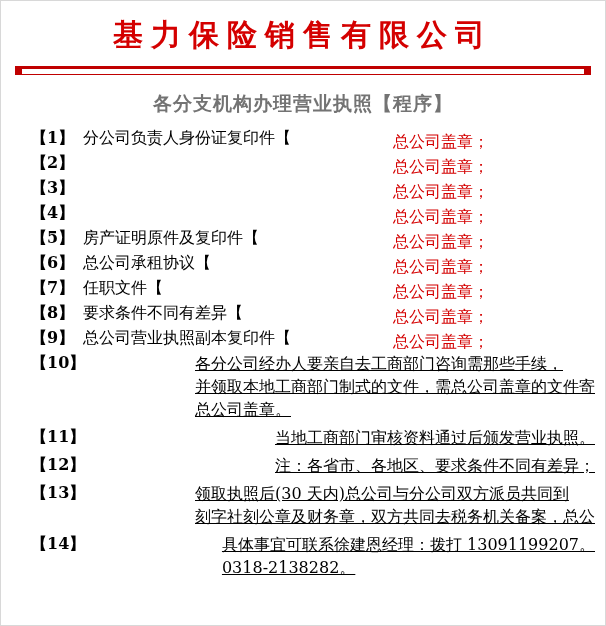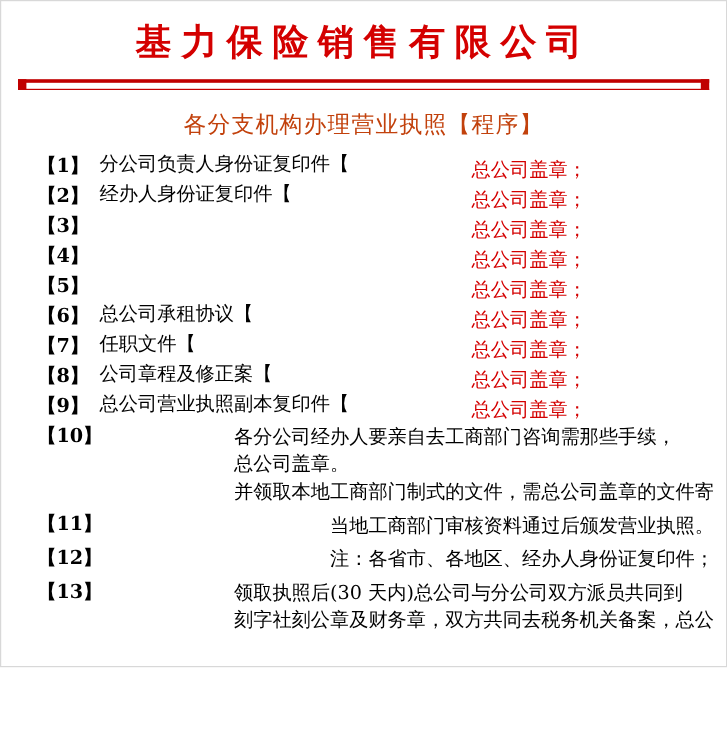--- a/index.html
+++ b/index.html
@@ -10,21 +10,21 @@
     width: 606px;
     height: 626px;
     background: #ffffff;
     font-family: "Liberation Serif", "DejaVu Serif", serif;
     color: #000000;
     overflow: hidden;
   }
   .page {
     position: relative;
     width: 606px;
-    height: 556px;
+    height: 626px;
     box-sizing: border-box;
     border: 1px solid #d8d8d8;
     background: #ffffff;
   }
   .company-title {
     text-align: center;
     color: #d40000;
     font-size: 30px;
     font-weight: bold;
     letter-spacing: 8px;
@@ -53,23 +53,23 @@
     top: 0;
     width: 7px;
     height: 9px;
     background: #c00000;
   }
   .divider .cap.left { left: 0; }
   .divider .cap.right { right: 0; }
 
   .doc-title {
     text-align: center;
-    color: #c2410c;
+    color: #737373;
     font-size: 19px;
-    font-weight: normal;
+    font-weight: bold;
     margin-top: 16px;
     margin-bottom: 10px;
     letter-spacing: 1px;
     font-family: "DejaVu Serif", "Liberation Serif", serif;
   }
 
   .items {
     margin: 0 10px 0 30px;
   }
   .item {
@@ -106,20 +106,21 @@
     white-space: nowrap;
     font-family: "DejaVu Serif", "Liberation Serif", serif;
   }
   .multiline {
     font-size: 16px;
     line-height: 23px;
     font-family: "DejaVu Serif", "Liberation Serif", serif;
   }
   .multiline div {
     white-space: nowrap;
+    text-decoration: underline;
   }
   .item.tall {
     margin-bottom: 5px;
     justify-content: space-between;
   }
 </style>
 </head>
 <body>
 
 <div class="page">
@@ -141,21 +142,20 @@
       <div class="num">【1】</div>
       <div class="item-body">
         <span class="text-main">分公司负责人身份证复印件【</span>
         <span class="seal">总公司盖章；</span>
       </div>
     </div>
 
     <div class="item">
       <div class="num">【2】</div>
       <div class="item-body">
-        <span class="text-main">经办人身份证复印件【</span>
         <span class="seal">总公司盖章；</span>
       </div>
     </div>
 
     <div class="item">
       <div class="num">【3】</div>
       <div class="item-body">
         <span class="seal">总公司盖章；</span>
       </div>
     </div>
@@ -163,20 +163,21 @@
     <div class="item">
       <div class="num">【4】</div>
       <div class="item-body">
         <span class="seal">总公司盖章；</span>
       </div>
     </div>
 
     <div class="item">
       <div class="num">【5】</div>
       <div class="item-body">
+        <span class="text-main">房产证明原件及复印件【</span>
         <span class="seal">总公司盖章；</span>
       </div>
     </div>
 
     <div class="item">
       <div class="num">【6】</div>
       <div class="item-body">
         <span class="text-main">总公司承租协议【</span>
         <span class="seal">总公司盖章；</span>
       </div>
@@ -186,59 +187,66 @@
       <div class="num">【7】</div>
       <div class="item-body">
         <span class="text-main">任职文件【</span>
         <span class="seal">总公司盖章；</span>
       </div>
     </div>
 
     <div class="item">
       <div class="num">【8】</div>
       <div class="item-body">
-        <span class="text-main">公司章程及修正案【</span>
+        <span class="text-main">要求条件不同有差异【</span>
         <span class="seal">总公司盖章；</span>
       </div>
     </div>
 
     <div class="item">
       <div class="num">【9】</div>
       <div class="item-body">
         <span class="text-main">总公司营业执照副本复印件【</span>
         <span class="seal">总公司盖章；</span>
       </div>
     </div>
 
     <div class="item tall">
       <div class="num">【10】</div>
       <div class="multiline">
         <div>各分公司经办人要亲自去工商部门咨询需那些手续，</div>
+        <div>并领取本地工商部门制式的文件，需总公司盖章的文件寄</div>
         <div>总公司盖章。</div>
-        <div>并领取本地工商部门制式的文件，需总公司盖章的文件寄</div>
       </div>
     </div>
 
     <div class="item tall">
       <div class="num">【11】</div>
       <div class="multiline">
         <div>当地工商部门审核资料通过后颁发营业执照。</div>
       </div>
     </div>
 
     <div class="item tall">
       <div class="num">【12】</div>
       <div class="multiline">
-        <div>注：各省市、各地区、经办人身份证复印件；</div>
+        <div>注：各省市、各地区、要求条件不同有差异；</div>
       </div>
     </div>
 
     <div class="item tall">
       <div class="num">【13】</div>
       <div class="multiline">
         <div>领取执照后(30 天内)总公司与分公司双方派员共同到</div>
         <div>刻字社刻公章及财务章，双方共同去税务机关备案，总公</div>
       </div>
     </div>
 
+    <div class="item tall">
+      <div class="num">【14】</div>
+      <div class="multiline">
+        <div>具体事宜可联系徐建恩经理：拨打 13091199207。</div>
+        <div>0318-2138282。</div>
+      </div>
+    </div>
 
   </div>
 </div>
 
 </body></html>

